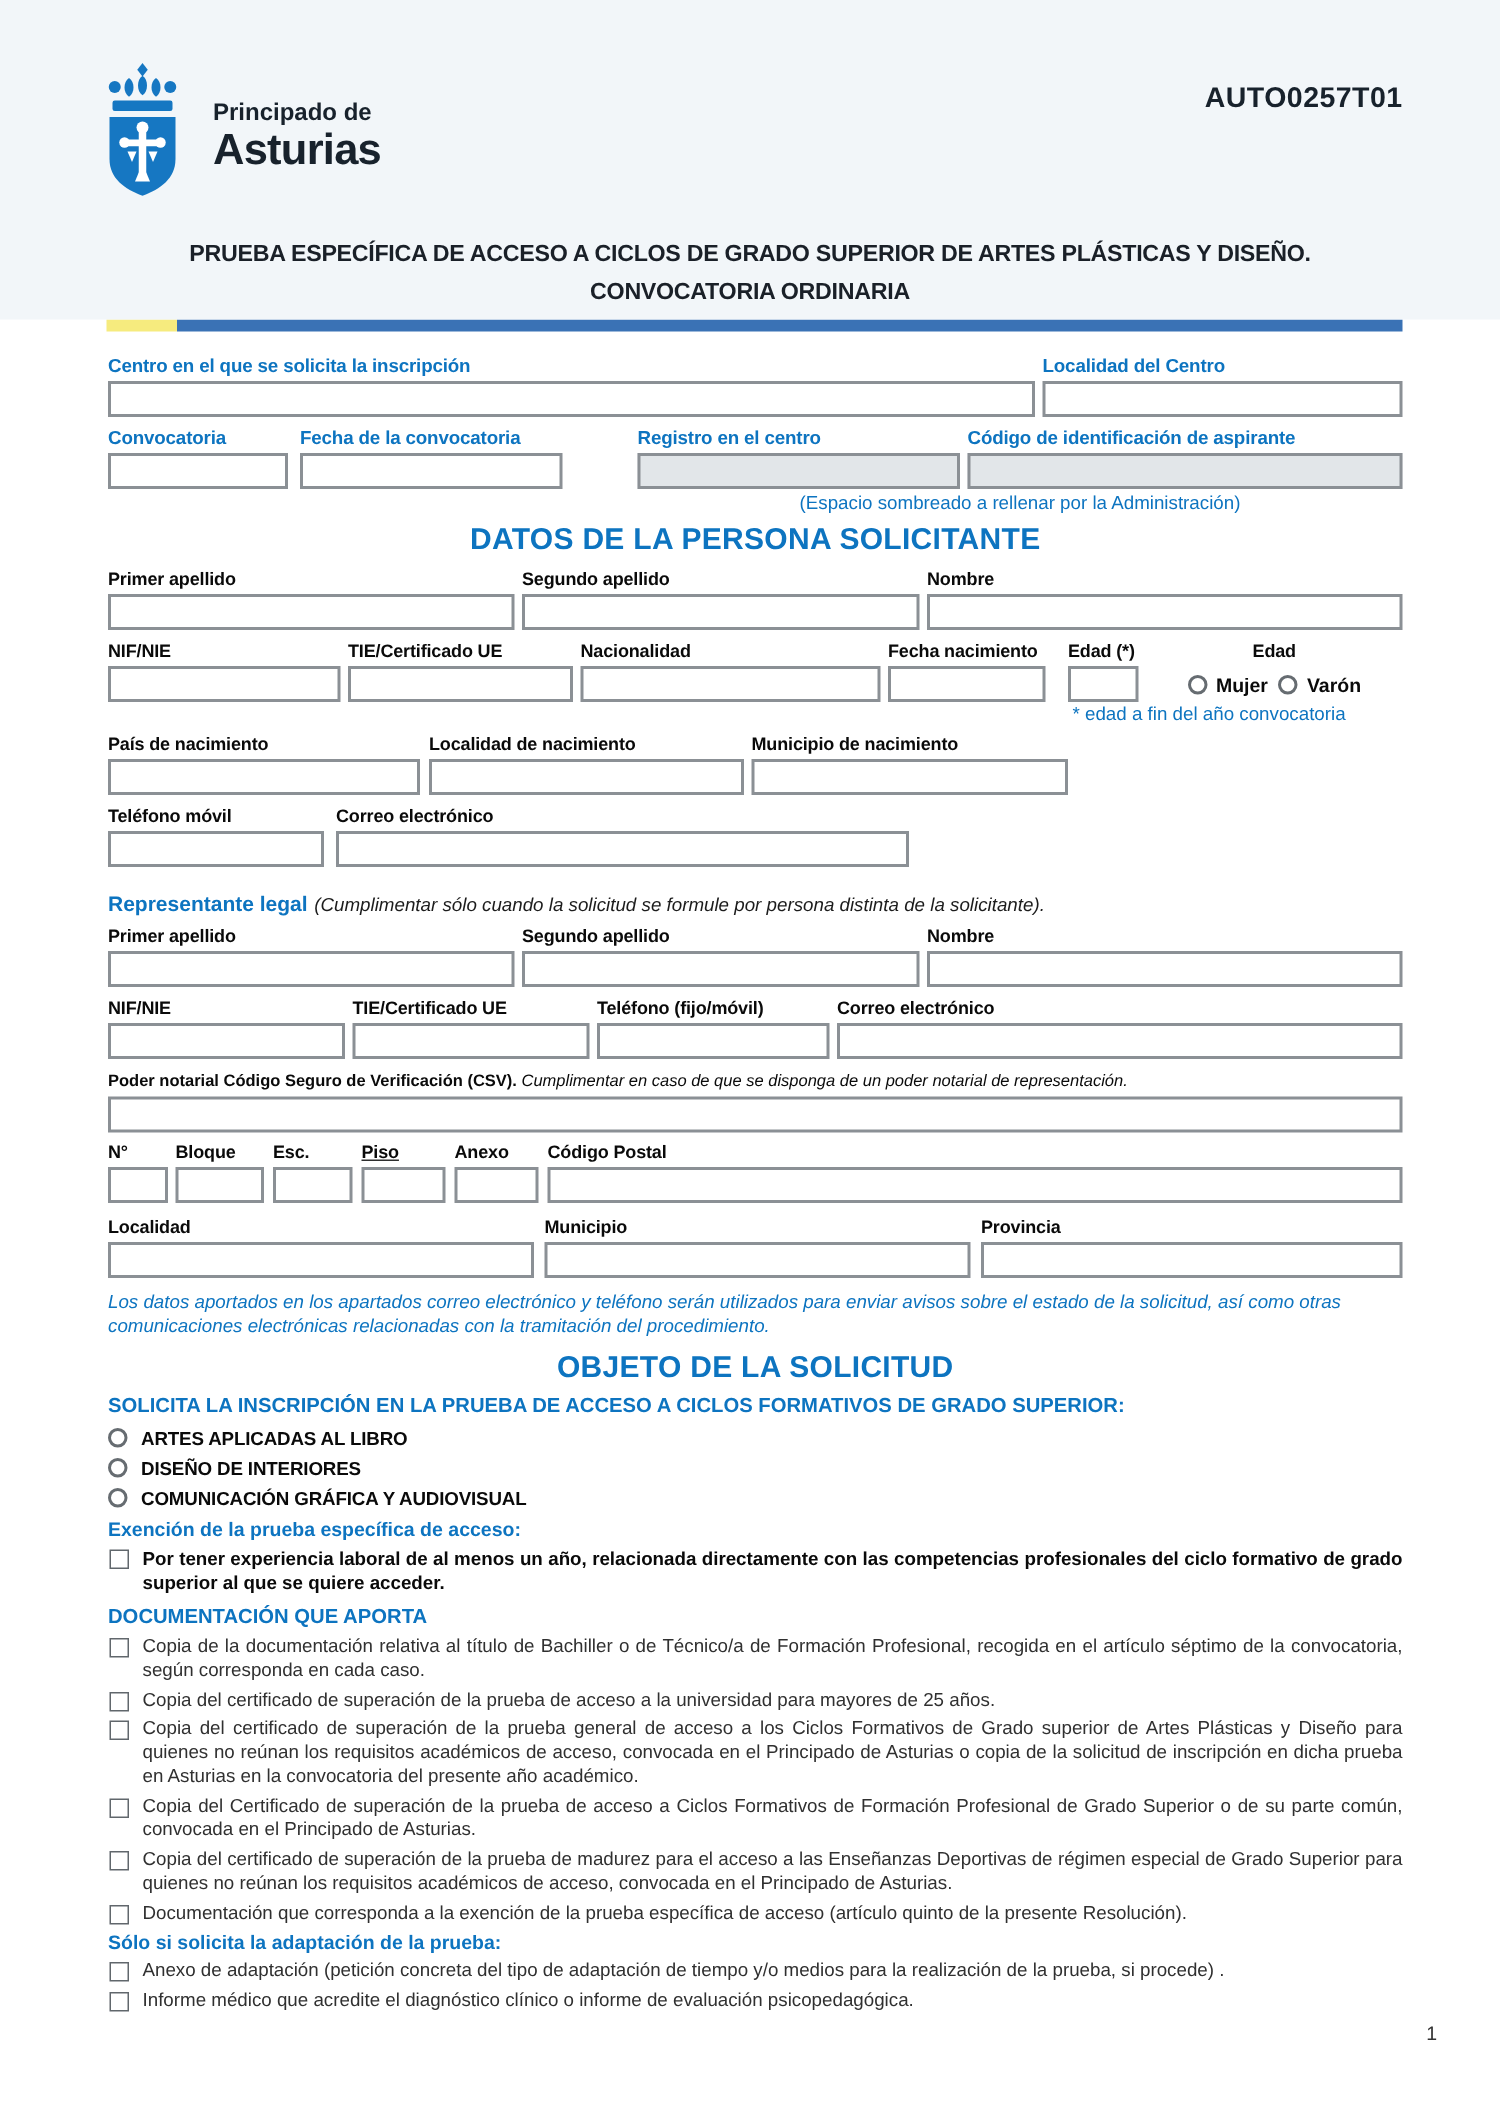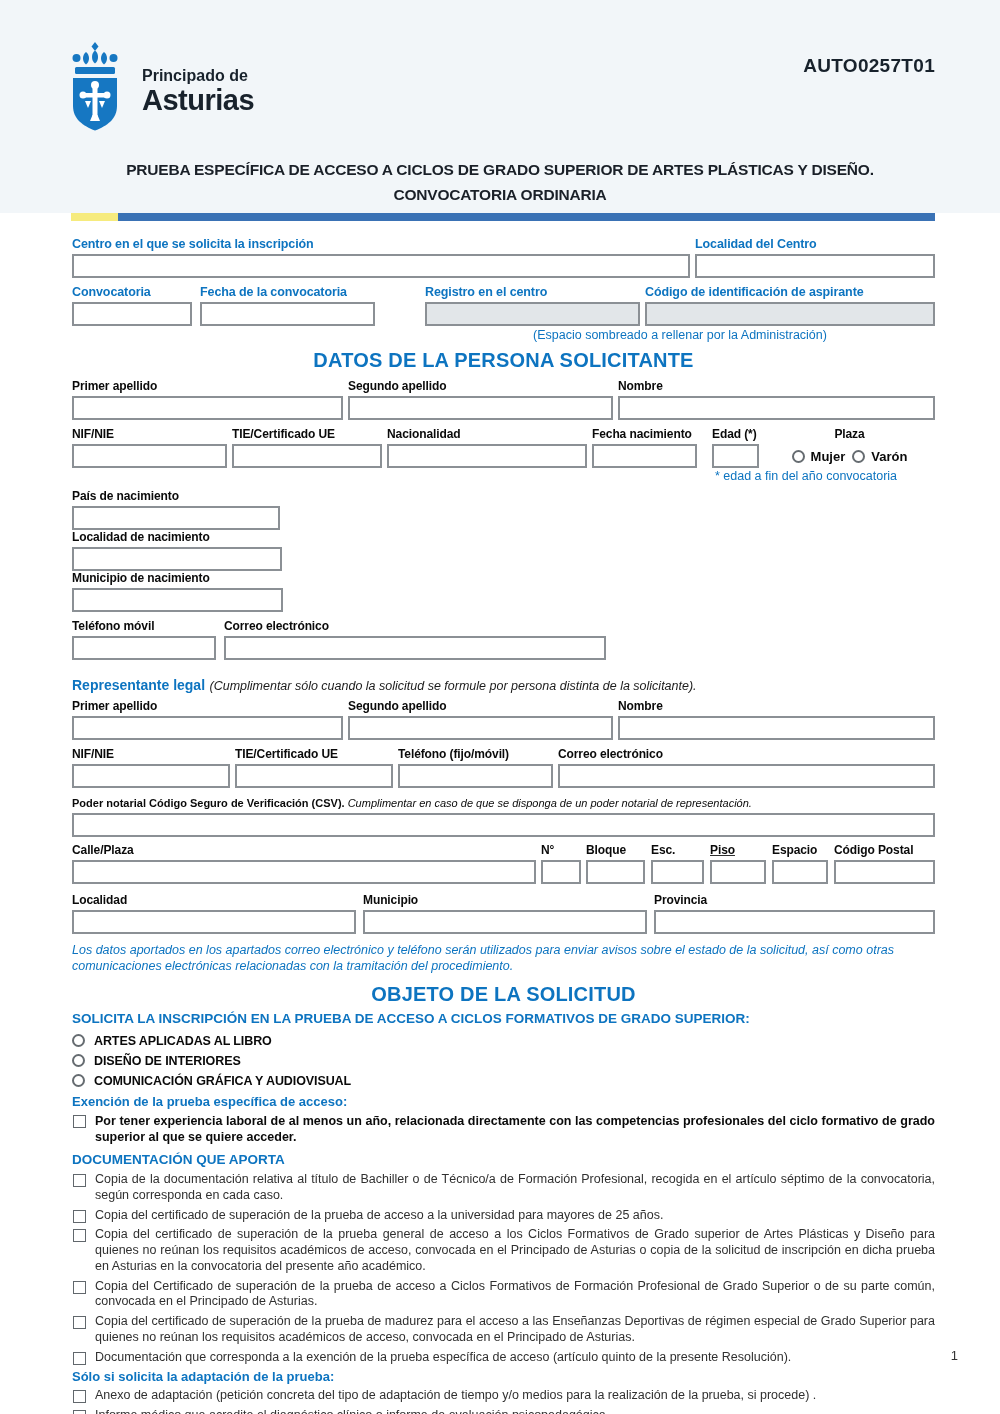--- a/index.html
+++ b/index.html
@@ -170,32 +170,32 @@
       </div>
       <div class="field" style="width:105px; margin-right:15px;">
         <span class="flabel">Fecha nacimiento</span>
         <input class="inp" style="">
       </div>
       <div class="field" style="width:47px; margin-right:5px;">
         <span class="flabel">Edad (*)</span>
         <input class="inp" style="">
       </div>
       <div class="field" style="flex:1;">
-        <span class="flabel" style="text-align:center;">Plaza</span>
+        <span class="flabel" style="text-align:center;">Edad</span>
         <div class="sexo-opts">
           <span class="radio"></span>
           <span class="olab">Mujer</span>
           <span class="radio"></span>
           <span class="olab" style="margin-right:0;">Varón</span>
         </div>
       </div>
     </div>
     <div class="note-blue" style="margin-left:643px;">* edad a fin del año convocatoria</div>
 
-    <div class="row" style="margin-top:6px;flex-direction:column;">
+    <div class="row" style="margin-top:6px;">
       <div class="field" style="width:208px; margin-right:6px;">
         <span class="flabel">País de nacimiento</span>
         <input class="inp" style="">
       </div>
       <div class="field" style="width:210px; margin-right:5px;">
         <span class="flabel">Localidad de nacimiento</span>
         <input class="inp" style="">
       </div>
       <div class="field" style="width:211px; margin-right:6px;">
         <span class="flabel">Municipio de nacimiento</span>
@@ -255,42 +255,38 @@
     </div>
 
     <div class="poder-line">
       <b>Poder notarial Código Seguro de Verificación (CSV).</b><span class="italic"> Cumplimentar en caso de que se disponga de un poder notarial de representación.</span>
     </div>
     <input class="inp" style="width: 100%; margin-bottom: 6px;">
 
     
 
     <div class="row" style="margin-bottom:9px;">
-      <div class="field" style="width:464px; margin-right:5px;">
-        <span class="flabel">Calle/Plaza</span>
-        <input class="inp" style="">
-      </div>
       <div class="field" style="width:40px; margin-right:5px;">
         <span class="flabel">N°</span>
         <input class="inp" style="">
       </div>
       <div class="field" style="width:59px; margin-right:6px;">
         <span class="flabel">Bloque</span>
         <input class="inp" style="">
       </div>
       <div class="field" style="width:53px; margin-right:6px;">
         <span class="flabel">Esc.</span>
         <input class="inp" style="">
       </div>
       <div class="field" style="width:56px; margin-right:6px;text-decoration:underline;">
         <span class="flabel">Piso</span>
         <input class="inp" style="">
       </div>
       <div class="field" style="width:56px; margin-right:6px;">
-        <span class="flabel">Espacio</span>
+        <span class="flabel">Anexo</span>
         <input class="inp" style="">
       </div>
       <div class="field" style="flex:1;">
         <span class="flabel">Código Postal</span>
         <input class="inp" style="">
       </div>
     </div>
 
     <div class="row" style="margin-bottom:8px;">
       <div class="field" style="width:284px; margin-right:7px;">

